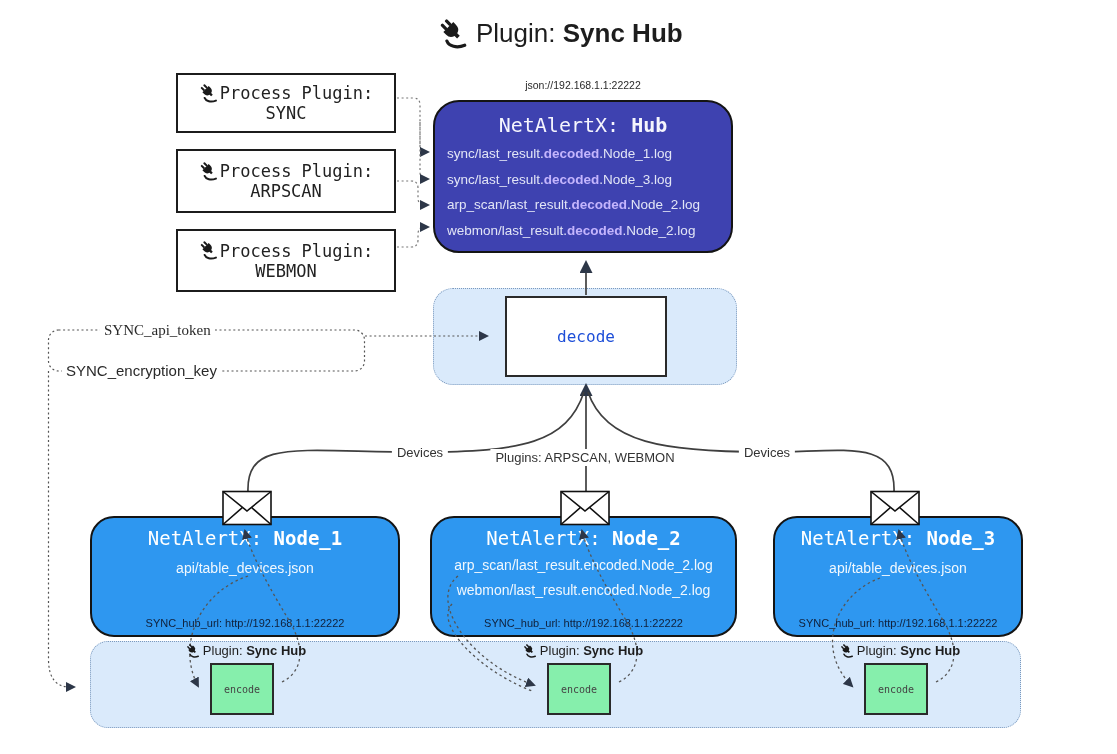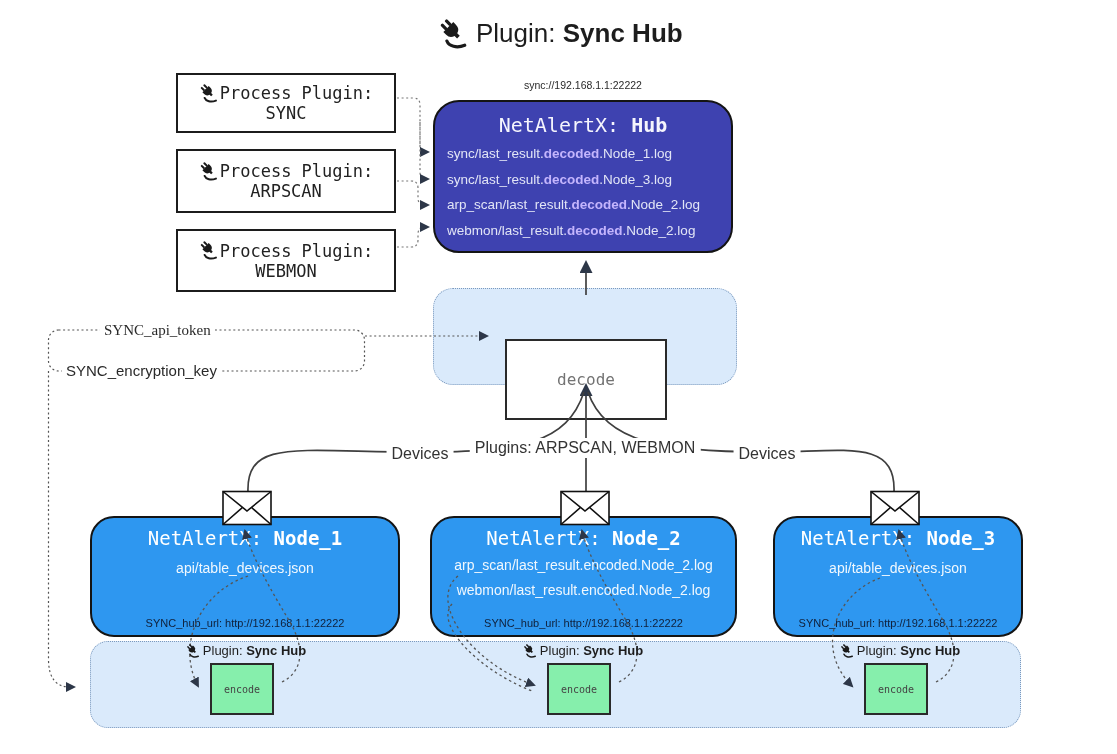--- a/index.html
+++ b/index.html
@@ -25,27 +25,27 @@
   #hub-title .b{font-weight:bold;}
   .hub-log{margin-left:12px;height:25.5px;line-height:25.5px;font-size:13.5px;color:#e2e5f6;white-space:nowrap;}
   .hub-log .b{font-weight:bold;color:#c4b5fd;}
   #hub-url{left:433px;top:79px;width:300px;text-align:center;font-size:10.5px;color:#2a2a2a;}
 
   
   #decode-wrap{left:433px;top:288px;width:304px;height:97px;box-sizing:border-box;
        background:var(--panel-fill,#daeafb);border:1.6px dotted var(--panel-border,#7b99bd);border-radius:20px;}
   #decode-box{left:505px;top:296px;width:162px;height:81px;box-sizing:border-box;background:#fff;
        border:2px solid #2a2a2a;display:flex;align-items:center;justify-content:center;
-       font-size:16px;color:#737373;margin-top:43px;}
+       font-size:16px;color:#1d4ed8;}
 
   
   .setting-label{font-size:15px;color:#2a2a2a;background:#fff;padding:0 4px;white-space:nowrap;z-index:6;}
 
   
-  .edge-label{font-size:16px;color:#333;background:#fff;padding:1px 5px;white-space:nowrap;z-index:6;}
+  .edge-label{font-size:13px;color:#333;background:#fff;padding:1px 5px;white-space:nowrap;z-index:6;}
 
   
   .node{box-sizing:border-box;background:var(--node-fill,#2e97f0);border:2px solid #141414;border-radius:24px;}
   .node-title{text-align:center;margin-top:9px;font-size:19px;color:#fff;white-space:nowrap;}
   .node-title .b{font-weight:bold;}
   .node-file{text-align:center;font-size:14px;color:rgba(255,255,255,.93);white-space:nowrap;}
   .node-url{position:absolute;bottom:6px;left:0;right:0;text-align:center;font-size:11px;color:#10203a;}
 
   
   #encode-bar{left:90px;top:641px;width:931px;height:87px;box-sizing:border-box;
@@ -122,39 +122,39 @@
               <path d="M6.8 7.5 h15 v4.2 a7.5 7.5 0 0 1 -5.5 7.2 v3.8 h-4 v-3.8 a7.5 7.5 0 0 1 -5.5 -7.2 z"></path>
             </g>
             <path d="M9.5 23.5 C11.5 29 20 31.5 28.5 28" stroke="#1a1a1a" stroke-width="3.4" fill="none" stroke-linecap="round"></path>
           </svg>
       </span>
       <span>Process Plugin:</span>
     </div>
     <div>WEBMON</div>
   </div>
 
-  <div class="abs" id="hub-url">sync://192.168.1.1:22222</div>
+  <div class="abs" id="hub-url">json://192.168.1.1:22222</div>
   <div class="abs" id="hub">
     <div id="hub-title" class="mono"><span>NetAlertX:</span> <span class="b">Hub</span></div>
     <div style="margin-top:4px;">
       <div class="hub-log"><span>sync/last_result.</span><span class="b">decoded</span><span>.Node_1.log</span></div>
       <div class="hub-log"><span>sync/last_result.</span><span class="b">decoded</span><span>.Node_3.log</span></div>
       <div class="hub-log"><span>arp_scan/last_result.</span><span class="b">decoded</span><span>.Node_2.log</span></div>
       <div class="hub-log"><span>webmon/last_result.</span><span class="b">decoded</span><span>.Node_2.log</span></div>
     </div>
   </div>
 
   <div class="abs" id="decode-wrap"></div>
   <div class="abs mono" id="decode-box">decode</div>
 
   <div class="abs setting-label" style="left:100px;top:322px;font-family:Liberation Serif, serif;">SYNC_api_token</div>
   <div class="abs setting-label" style="left:62px;top:362px;">SYNC_encryption_key</div>
 
   <div class="abs edge-label" style="left:420px;top:444px;transform:translateX(-50%);">Devices</div>
-  <div class="abs edge-label" style="left:585px;top:438px;transform:translateX(-50%);">Plugins: ARPSCAN, WEBMON</div>
+  <div class="abs edge-label" style="left:585px;top:449px;transform:translateX(-50%);">Plugins: ARPSCAN, WEBMON</div>
   <div class="abs edge-label" style="left:767px;top:444px;transform:translateX(-50%);">Devices</div>
 
   <div class="abs node" style="left:90px;top:516px;width:310px;height:121px;">
     <div class="node-title mono"><span>NetAlertX:</span> <span class="b">Node_1</span></div>
     <div class="node-file" style="margin-top:11px;">api/table_devices.json</div>
     <div class="node-url">SYNC_hub_url: http://192.168.1.1:22222</div>
   </div>
 
   <div class="abs node" style="left:430px;top:516px;width:307px;height:121px;">
     <div class="node-title mono"><span>NetAlertX:</span> <span class="b">Node_2</span></div>

